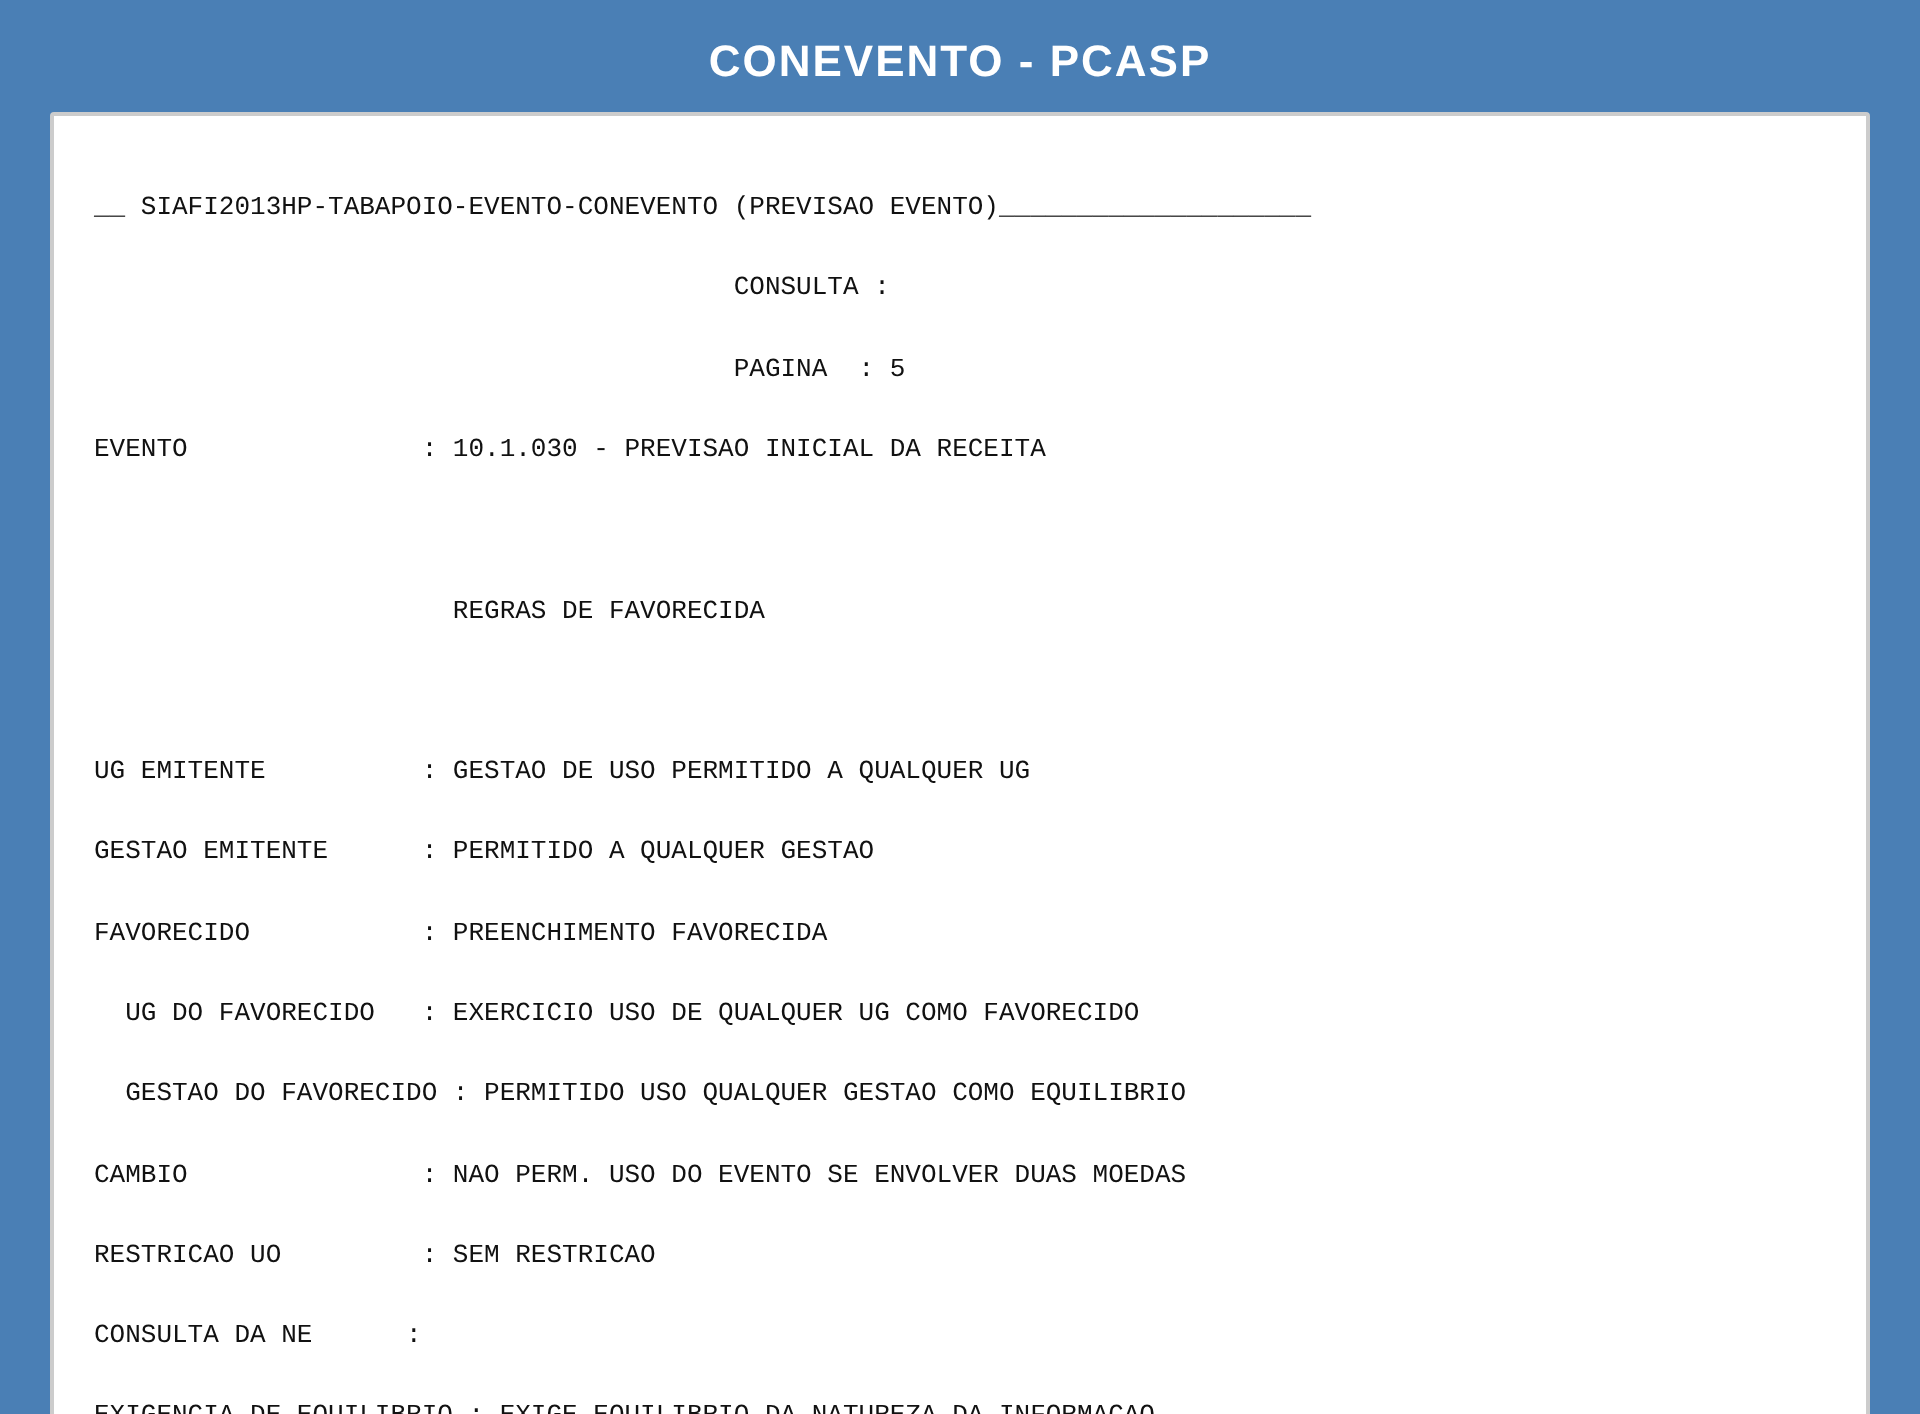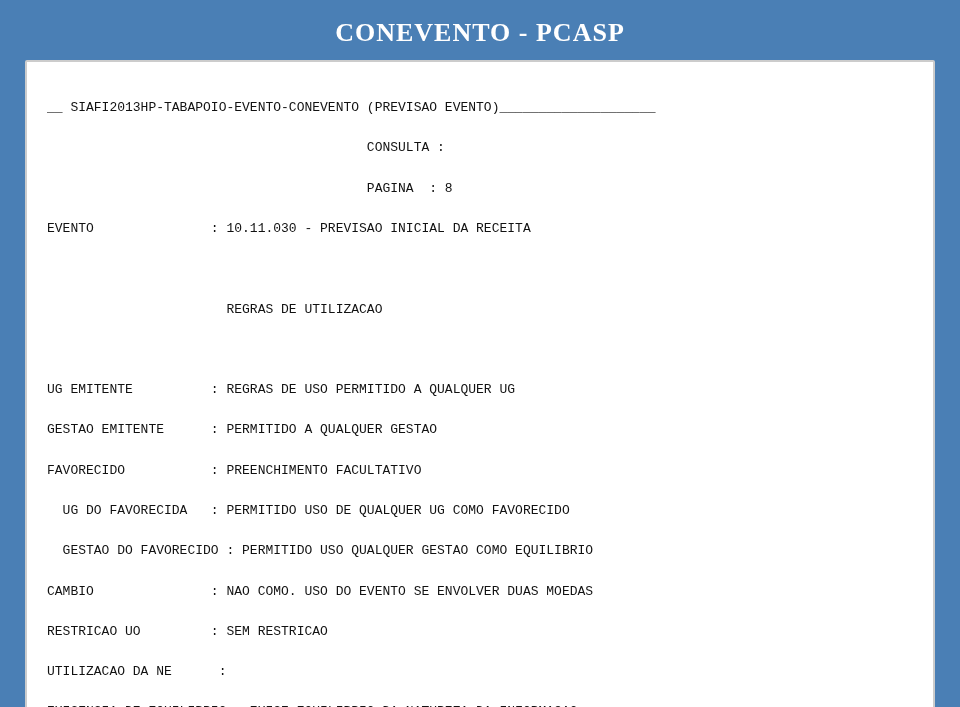--- a/index.html
+++ b/index.html
@@ -22,24 +22,23 @@
 
     .header {
       width: 100%;
       background: #4a7fb5;
       padding: 18px 0 12px 0;
       text-align: center;
     }
 
     .header-title {
       color: #ffffff;
-      font-size: 26px;
+      font-size: 22px;
       font-weight: bold;
       letter-spacing: 1px;
-      font-family: Liberation Serif, serif;
     }
 
     .main-container {
       width: 910px;
       background: #ffffff;
       border: 2px solid #cccccc;
       border-radius: 2px;
       margin: 0 auto;
       flex: 1;
       display: flex;
@@ -73,45 +72,45 @@
     <span class="header-title">CONEVENTO - PCASP</span>
   </div>
 
   <div style="flex:1; display:flex; flex-direction:column; padding: 0 24px 0 24px; background:#4a7fb5;">
     <div class="main-container">
       <div class="content-area">
 <span>__ SIAFI2013HP-TABAPOIO-EVENTO-CONEVENTO (PREVISAO EVENTO)____________________</span>
 
 <span>                                         CONSULTA :</span>
 
-<span>                                         PAGINA  : 8</span>
+<span>                                         PAGINA  : 5</span>
 
-<span>EVENTO               : 10.11.030 - PREVISAO INICIAL DA RECEITA</span>
+<span>EVENTO               : 10.1.030 - PREVISAO INICIAL DA RECEITA</span>
 
 <span></span>
 
-<span>                       REGRAS DE UTILIZACAO</span>
+<span>                       REGRAS DE FAVORECIDA</span>
 
 <span></span>
 
-<span>UG EMITENTE          : REGRAS DE USO PERMITIDO A QUALQUER UG</span>
+<span>UG EMITENTE          : GESTAO DE USO PERMITIDO A QUALQUER UG</span>
 
 <span>GESTAO EMITENTE      : PERMITIDO A QUALQUER GESTAO</span>
 
-<span>FAVORECIDO           : PREENCHIMENTO FACULTATIVO</span>
+<span>FAVORECIDO           : PREENCHIMENTO FAVORECIDA</span>
 
-<span>  UG DO FAVORECIDA   : PERMITIDO USO DE QUALQUER UG COMO FAVORECIDO</span>
+<span>  UG DO FAVORECIDO   : EXERCICIO USO DE QUALQUER UG COMO FAVORECIDO</span>
 
 <span>  GESTAO DO FAVORECIDO : PERMITIDO USO QUALQUER GESTAO COMO EQUILIBRIO</span>
 
-<span>CAMBIO               : NAO COMO. USO DO EVENTO SE ENVOLVER DUAS MOEDAS</span>
+<span>CAMBIO               : NAO PERM. USO DO EVENTO SE ENVOLVER DUAS MOEDAS</span>
 
 <span>RESTRICAO UO         : SEM RESTRICAO</span>
 
-<span>UTILIZACAO DA NE      :</span>
+<span>CONSULTA DA NE      :</span>
 
 <span>EXIGENCIA DE EQUILIBRIO : EXIGE EQUILIBRIO DA NATUREZA DA INFORMACAO</span>
 
 
 
 <span></span>
 
 <span></span>
 
 <span></span>

